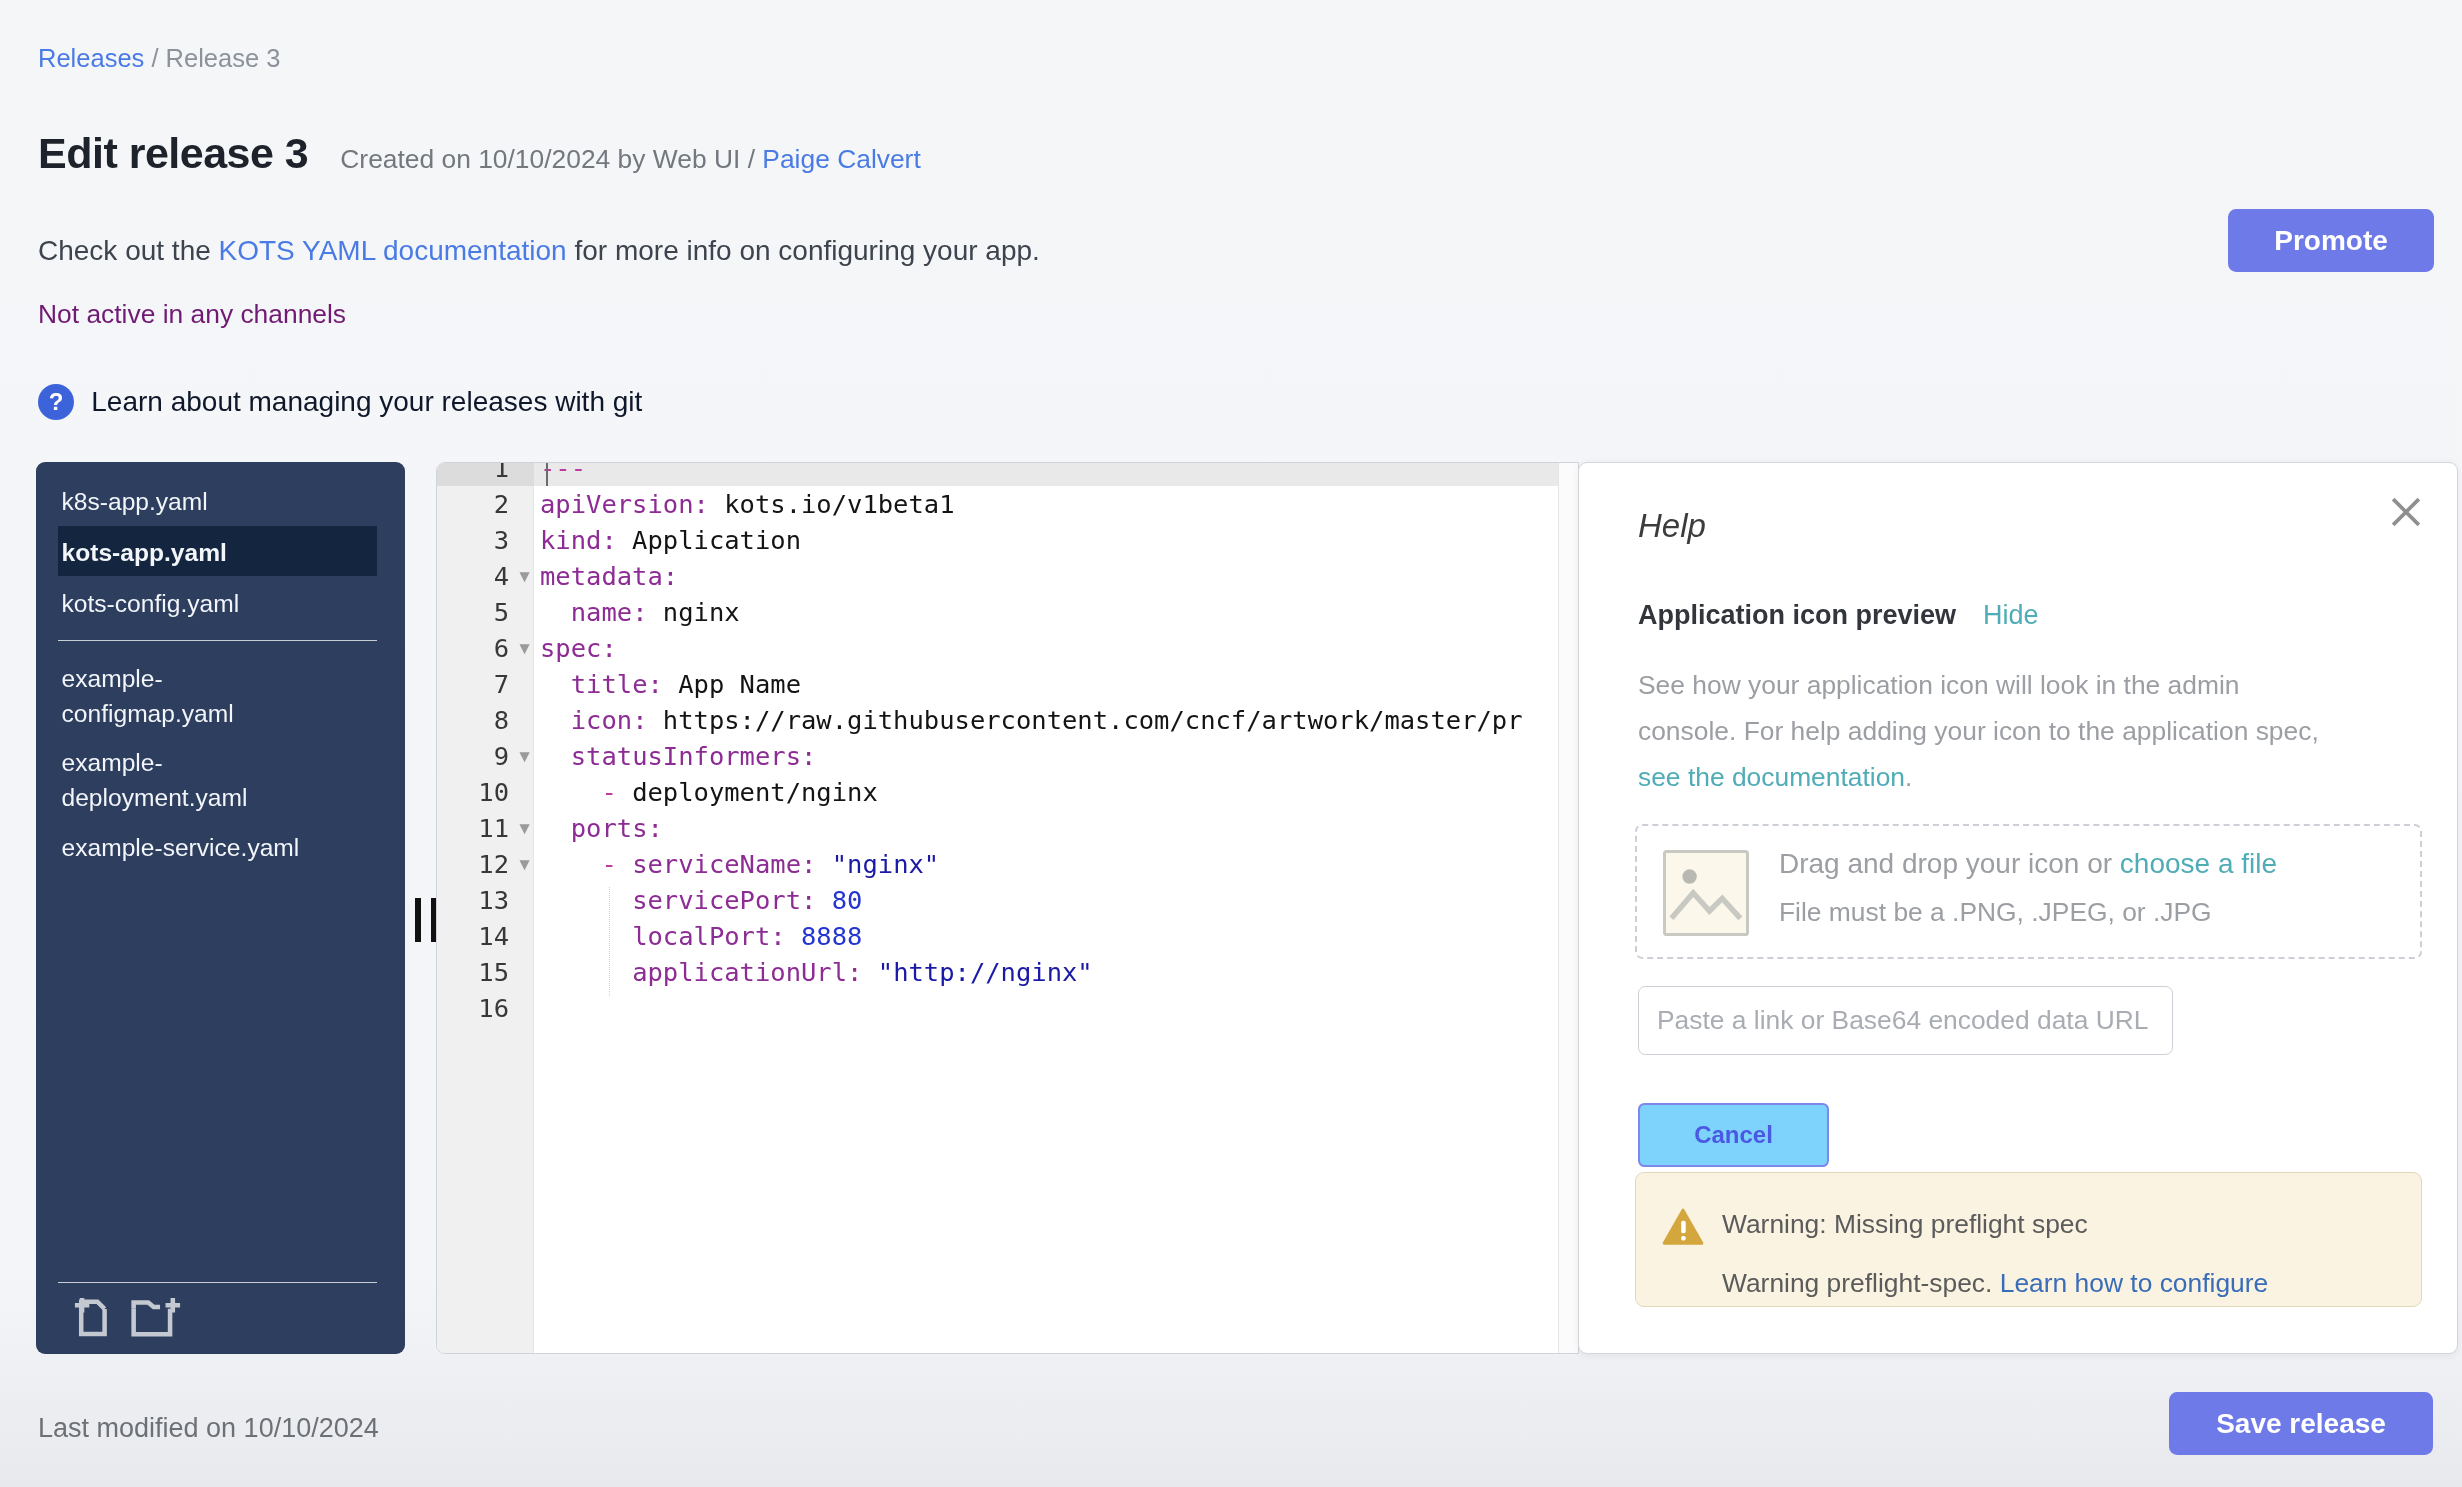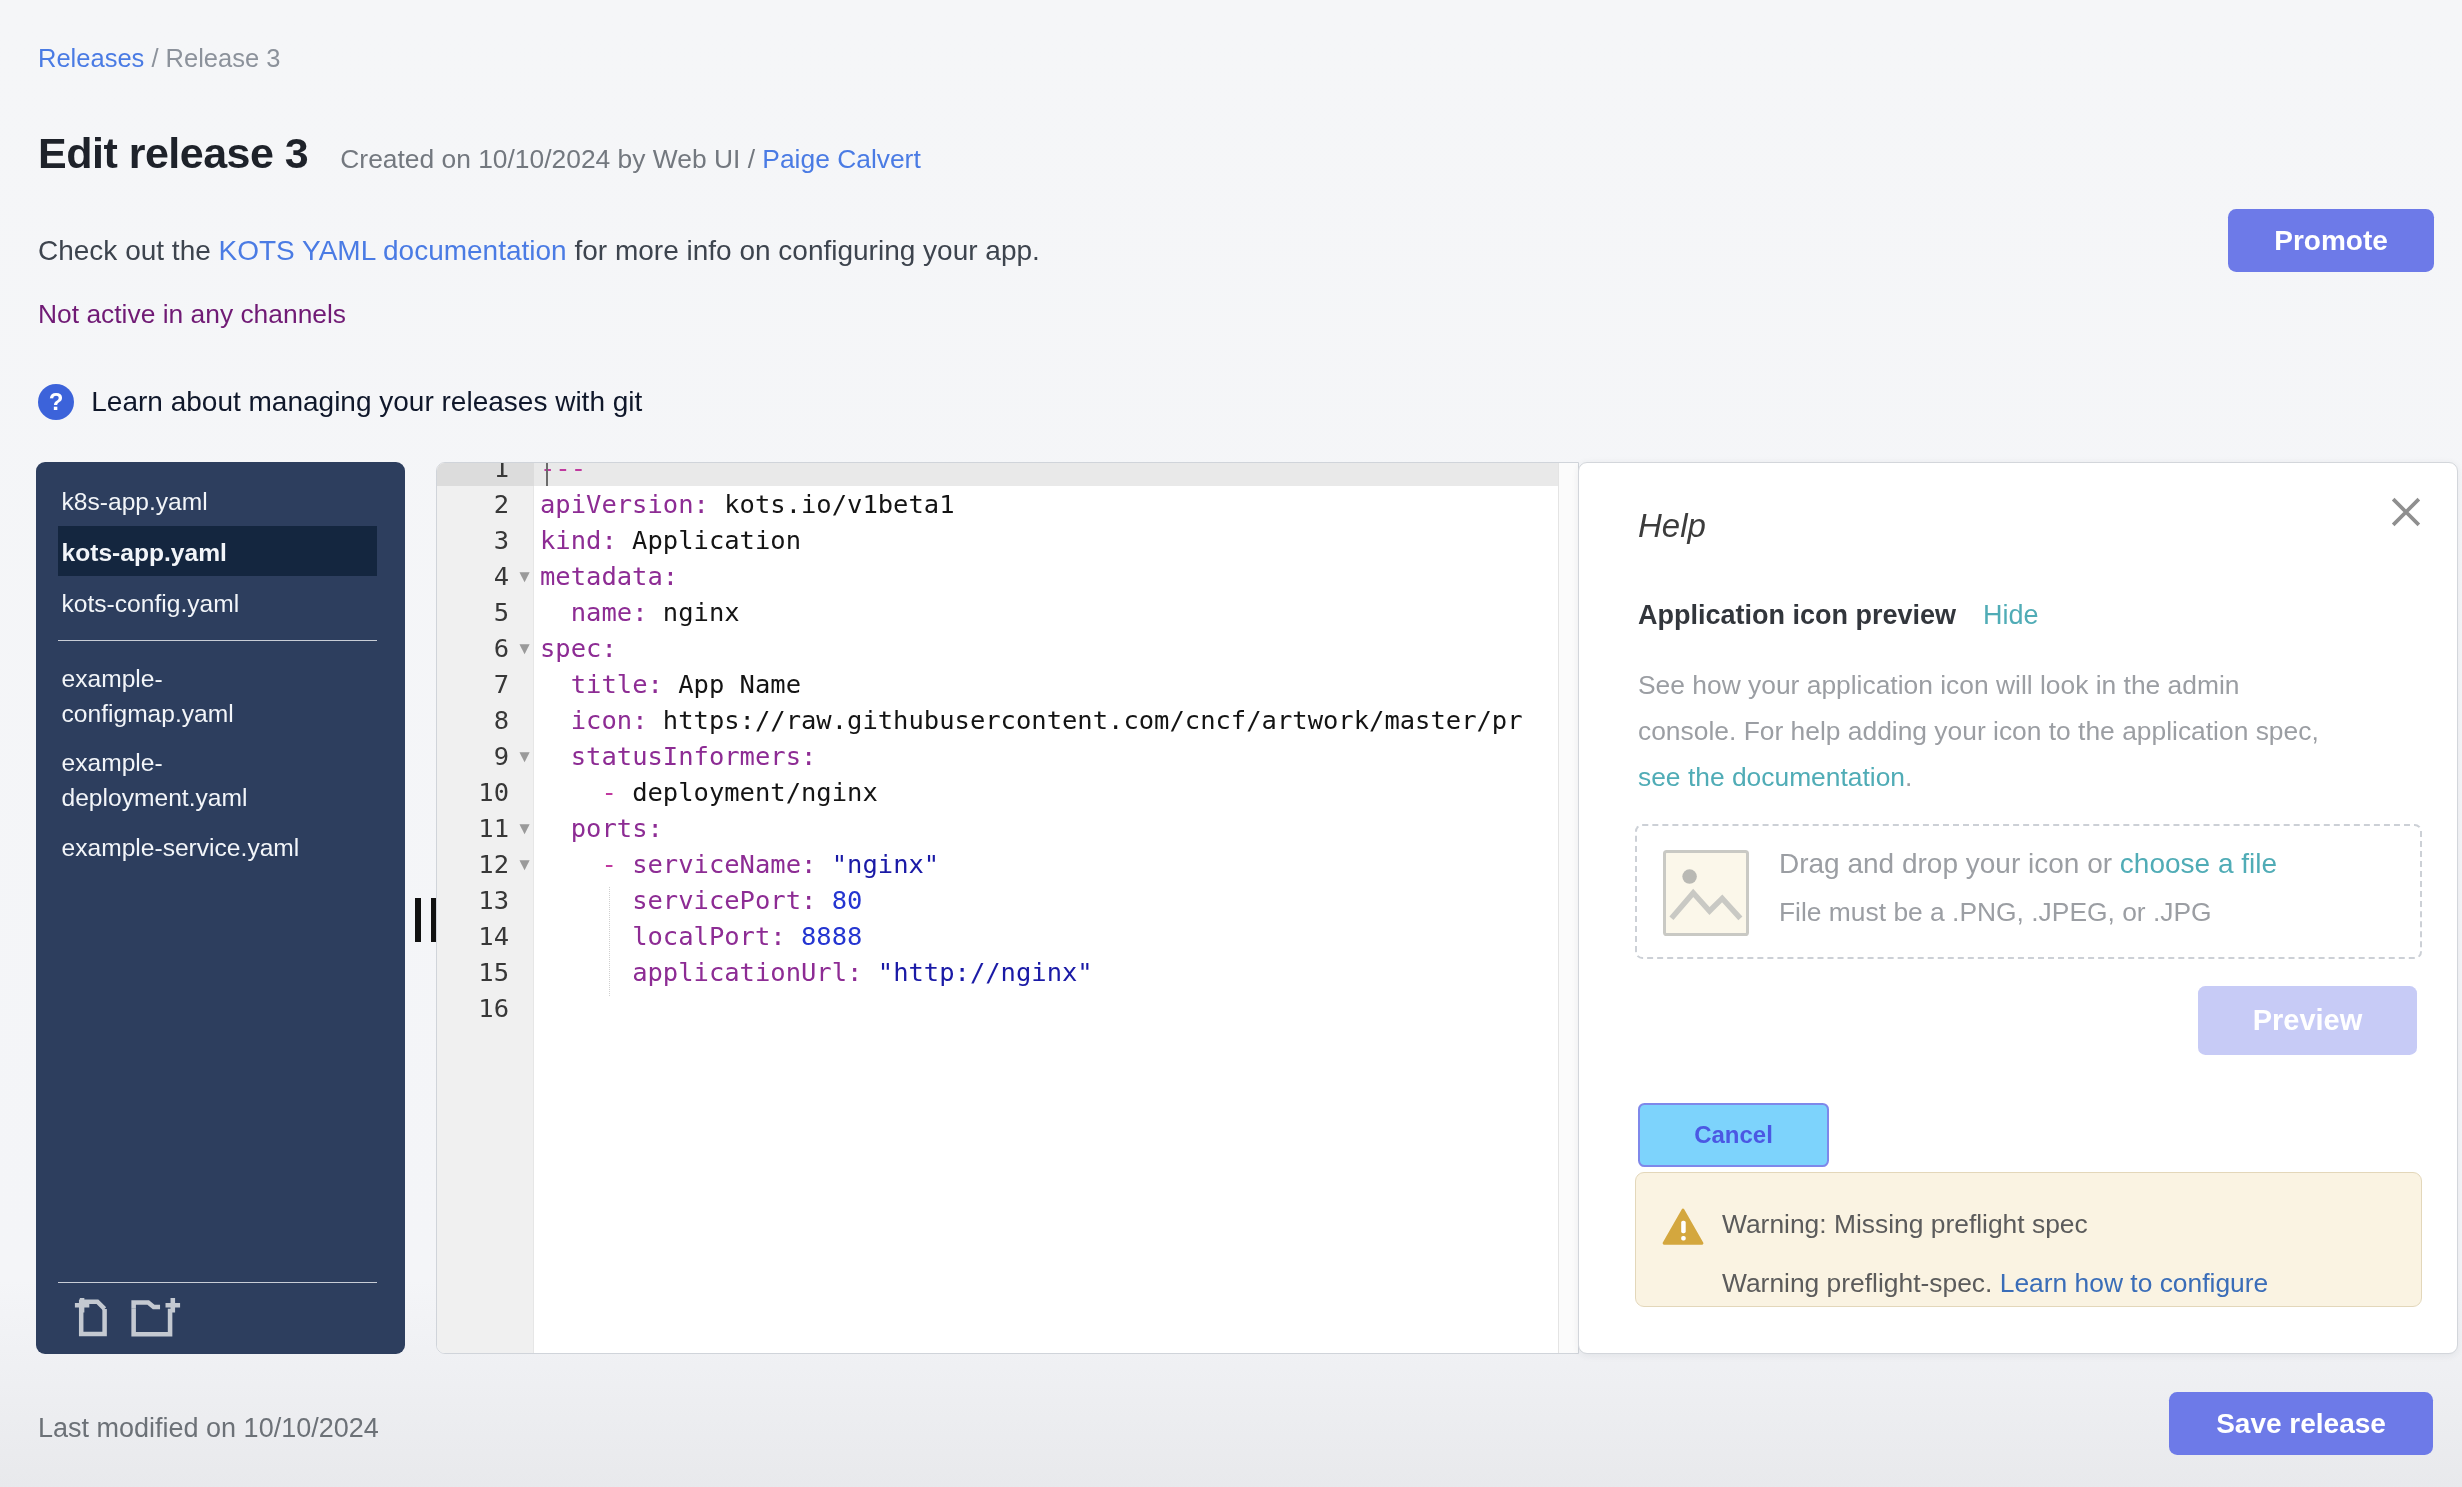--- a/index.html
+++ b/index.html
@@ -221,21 +221,21 @@
     <div class="dz-thumb">
       <svg width="78" height="78" viewBox="0 0 86 86">
         <circle cx="26" cy="26" r="8" fill="#b9b9b4"></circle>
         <path d="M6 72 L30 44 L48 64 L62 50 L82 72" fill="none" stroke="#c9c9c4" stroke-width="6"></path>
       </svg>
     </div>
     <div class="dz-line1"><span>Drag and drop your icon or </span><span class="teal">choose a file</span></div>
     <div class="dz-line2">File must be a .PNG, .JPEG, or .JPG</div>
   </div>
 
-  <button class="btn btn-preview">Preview</button>
+  <input class="icon-input" placeholder="Paste a link or Base64 encoded data URL" style="">
   <button class="btn-cancel">Cancel</button>
 
   <div class="warnbox">
     <svg class="warn-icon" width="42" height="38" viewBox="0 0 46 42">
       <path d="M23 2 L44 39 H2 Z" fill="#d4a73e" stroke="#d4a73e" stroke-width="3" stroke-linejoin="round"></path>
       <rect x="21" y="14" width="5" height="14" rx="2" fill="#fff"></rect>
       <rect x="21" y="31" width="5" height="5" rx="2" fill="#fff"></rect>
     </svg>
     <div class="warn-line1">Warning: Missing preflight spec</div>
     <div class="warn-line2"><span>Warning preflight-spec. </span><span class="link">Learn how to configure</span></div>

